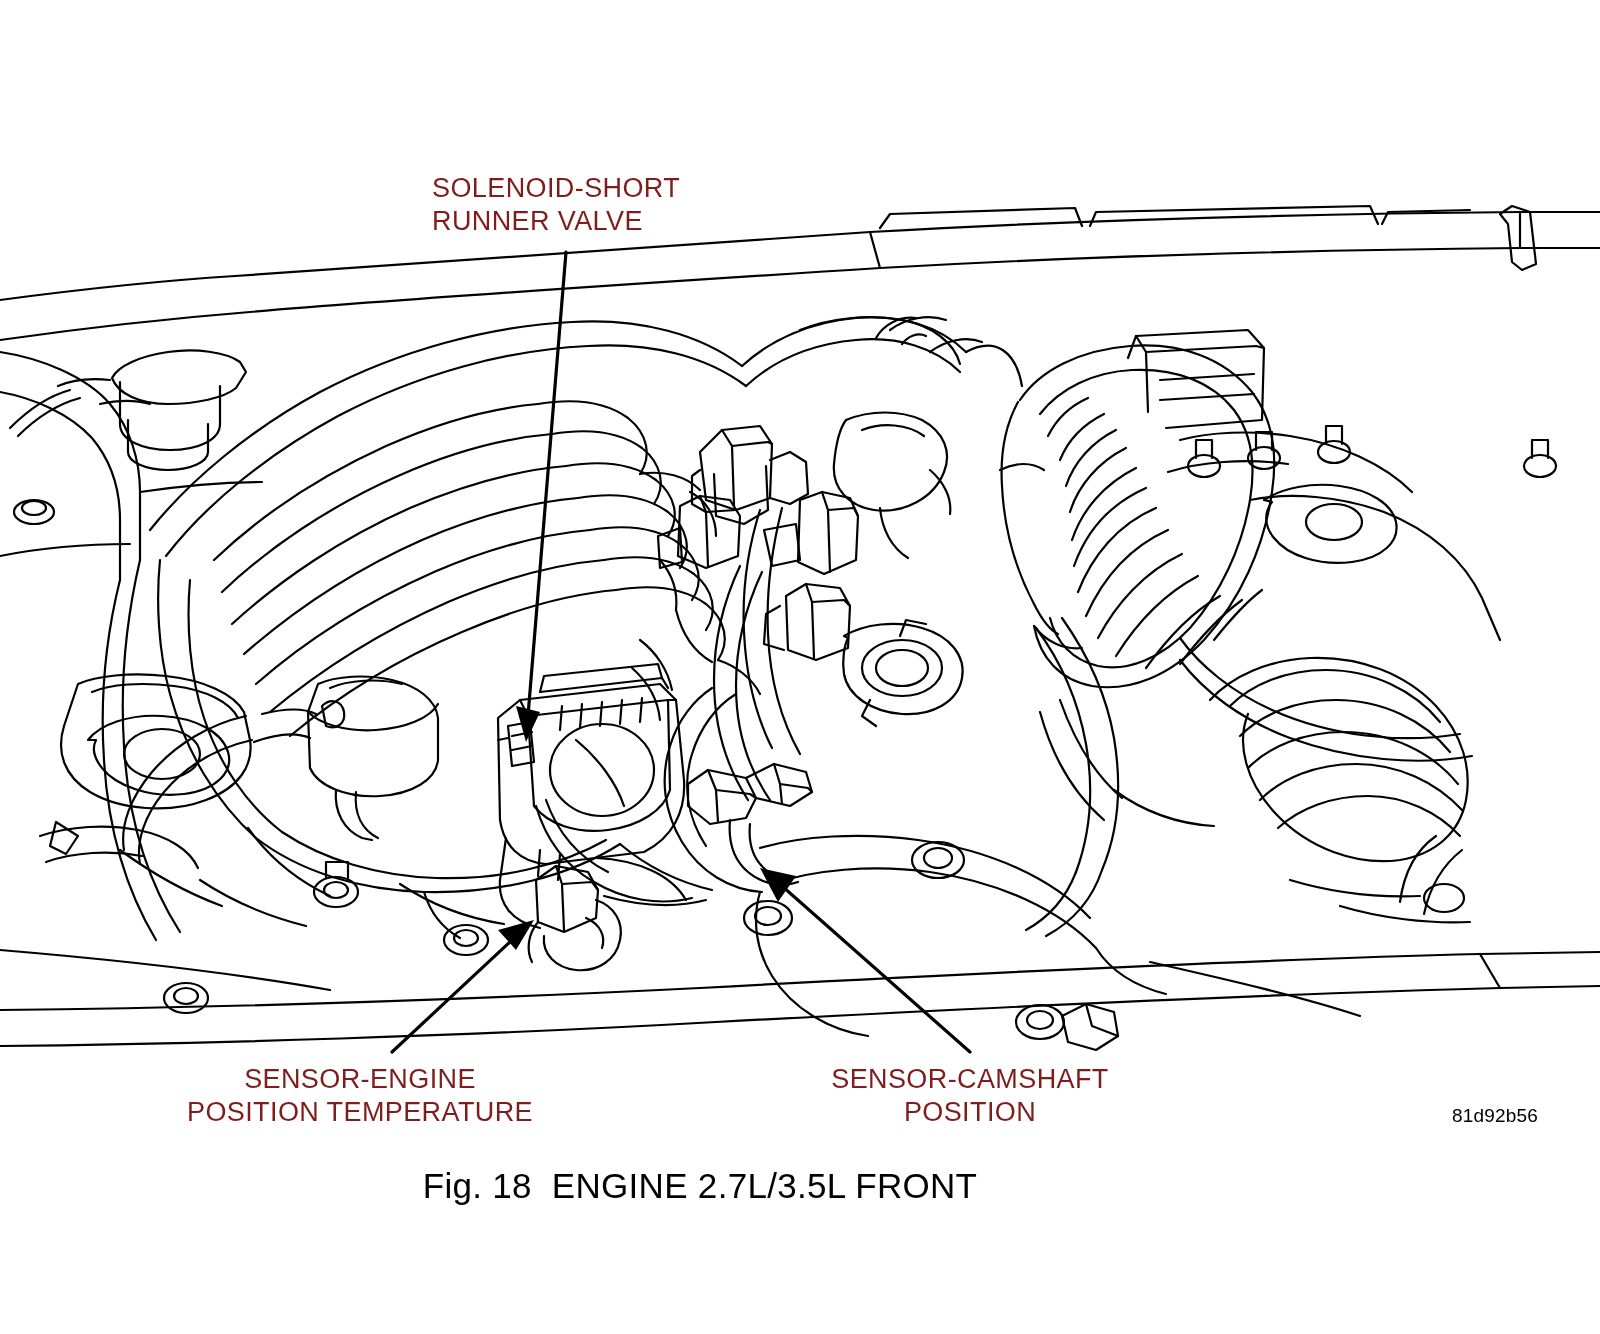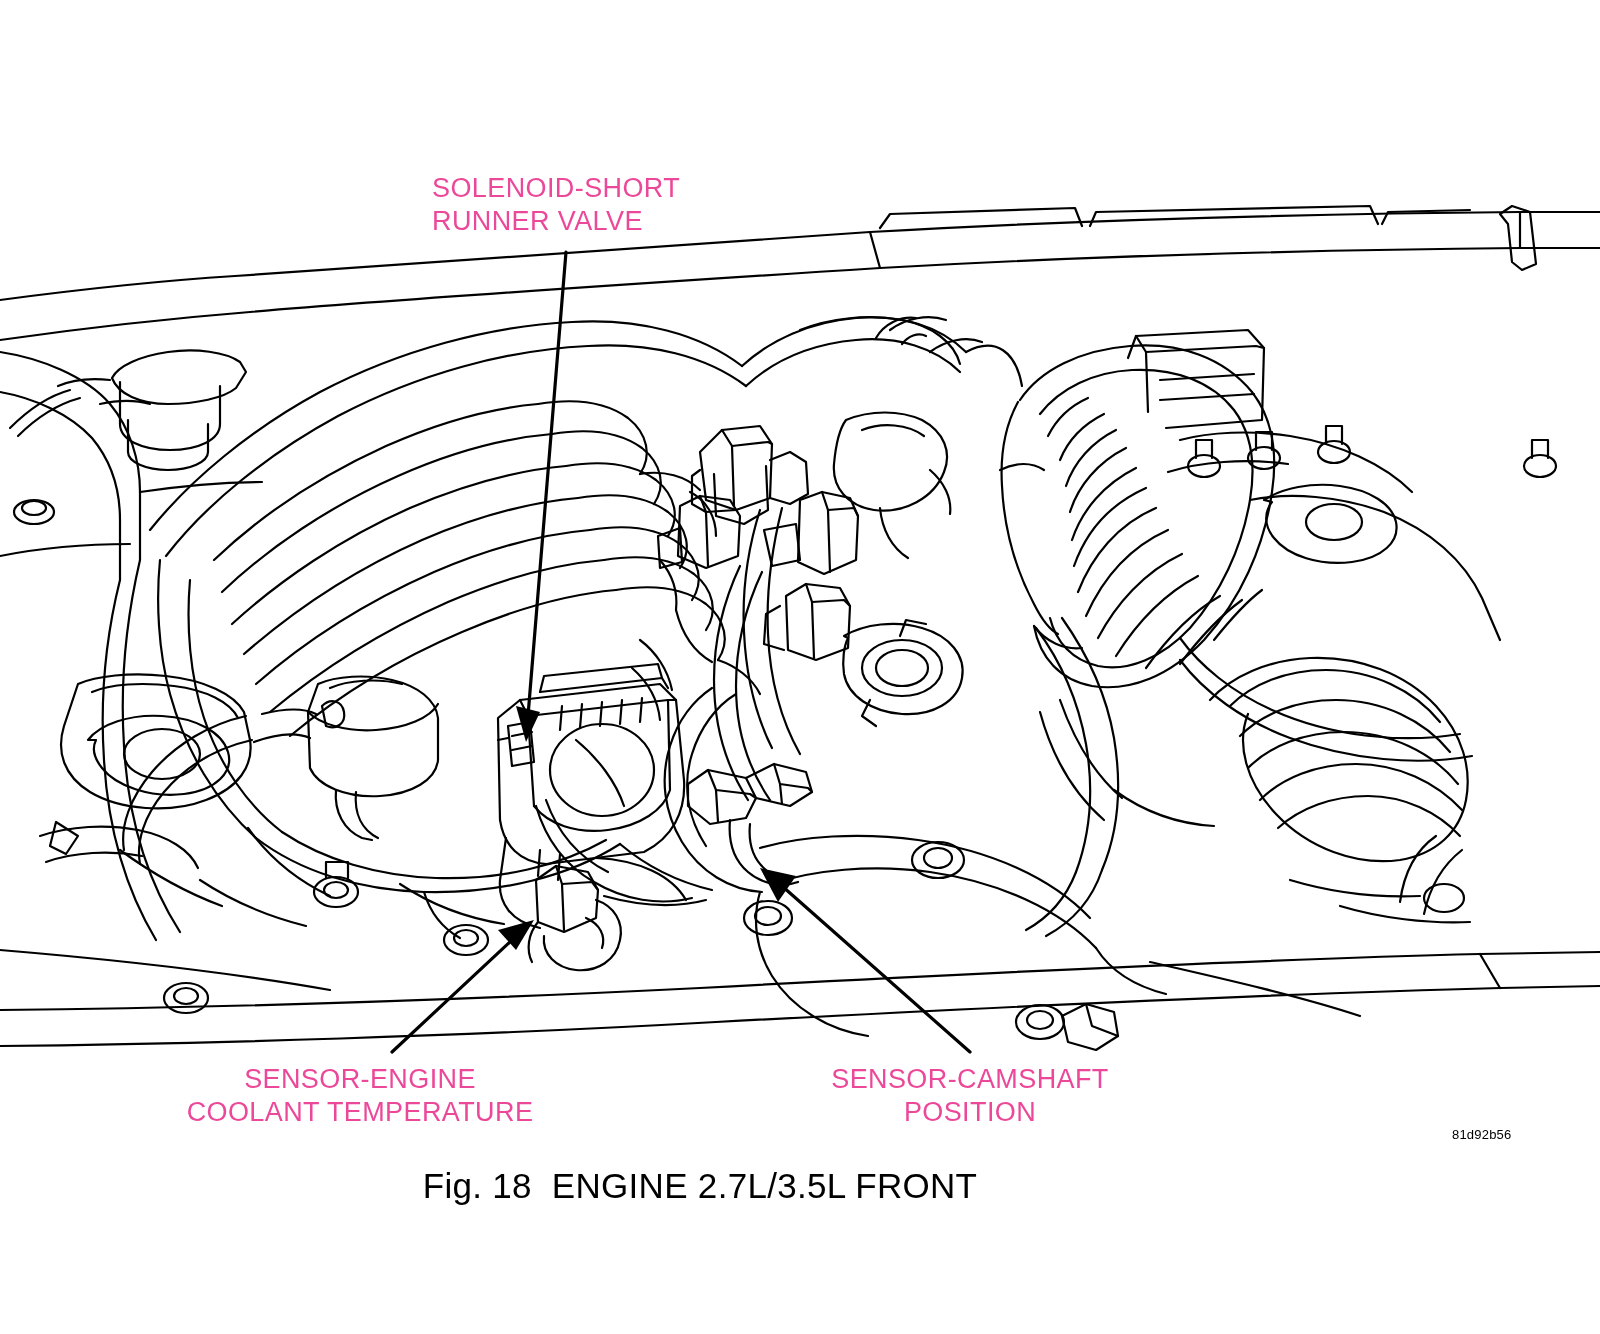--- a/index.html
+++ b/index.html
@@ -29,21 +29,21 @@
     width: 1600px;
     height: 1334px;
   }
   .callout-label {
     position: absolute;
     font-size: 27px;
     line-height: 33px;
     letter-spacing: 0.4px;
     text-align: center;
     white-space: pre;
-    color: #ec4899;
+    color: #7f1d1d;
   }
   #label-solenoid {
     left: 432px;
     top: 172px;
     width: 300px;
     text-align: left;
   }
   #label-coolant {
     left: 140px;
     top: 1063px;
@@ -61,24 +61,23 @@
     width: 640px;
     text-align: center;
     font-size: 35px;
     letter-spacing: 0.3px;
     white-space: pre;
   }
   #figure-code {
     position: absolute;
     left: 1452px;
     top: 1105px;
-    font-size: 13px;
+    font-size: 19px;
     letter-spacing: 0.2px;
     white-space: pre;
-    margin-top: 22px;
   }
 </style>
 </head>
 <body>
 
 <div id="figure-root">
 
   <svg class="svg-stage" viewBox="0 0 1600 1334" aria-hidden="true">
     <g fill="none" stroke="#000000" stroke-width="2.2" stroke-linejoin="round" stroke-linecap="round">
 
@@ -369,21 +368,21 @@
 
       <line x1="970" y1="1052" x2="782" y2="886"></line>
       <polygon points="760,868 778,902 796,876" stroke="none"></polygon>
     </g>
   </svg>
 
   <div class="callout-label" id="label-solenoid">SOLENOID-SHORT
 RUNNER VALVE</div>
 
   <div class="callout-label" id="label-coolant">SENSOR-ENGINE
-COOLANT TEMPERATURE</div>
+POSITION TEMPERATURE</div>
 
   <div class="callout-label" id="label-camshaft">SENSOR-CAMSHAFT
 POSITION</div>
 
   <div id="figure-caption">Fig. 18  ENGINE 2.7L/3.5L FRONT</div>
 
   <div id="figure-code">81d92b56</div>
 
 </div>
 

